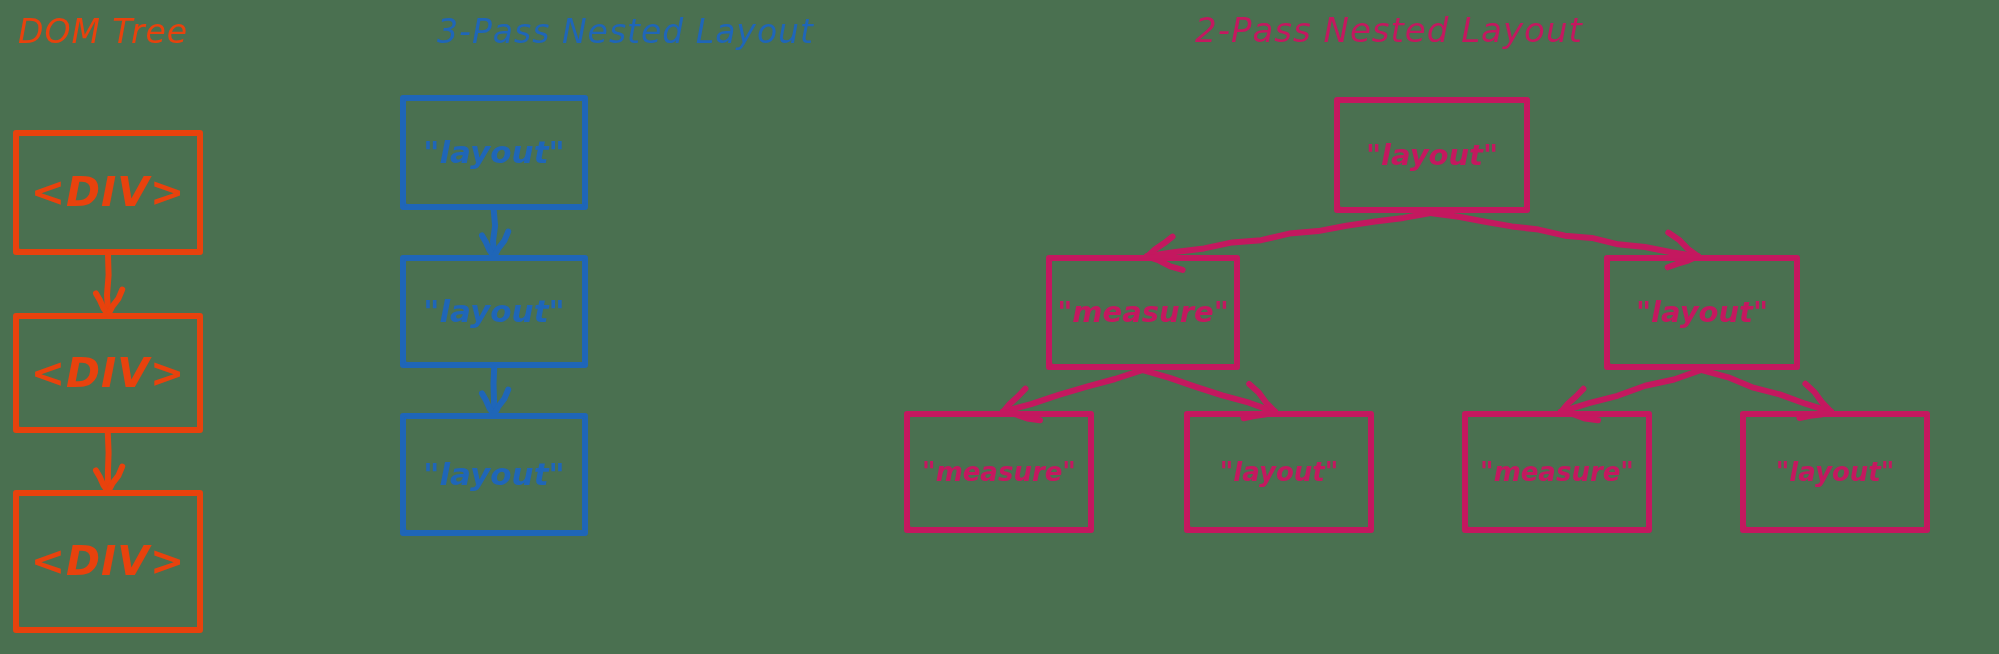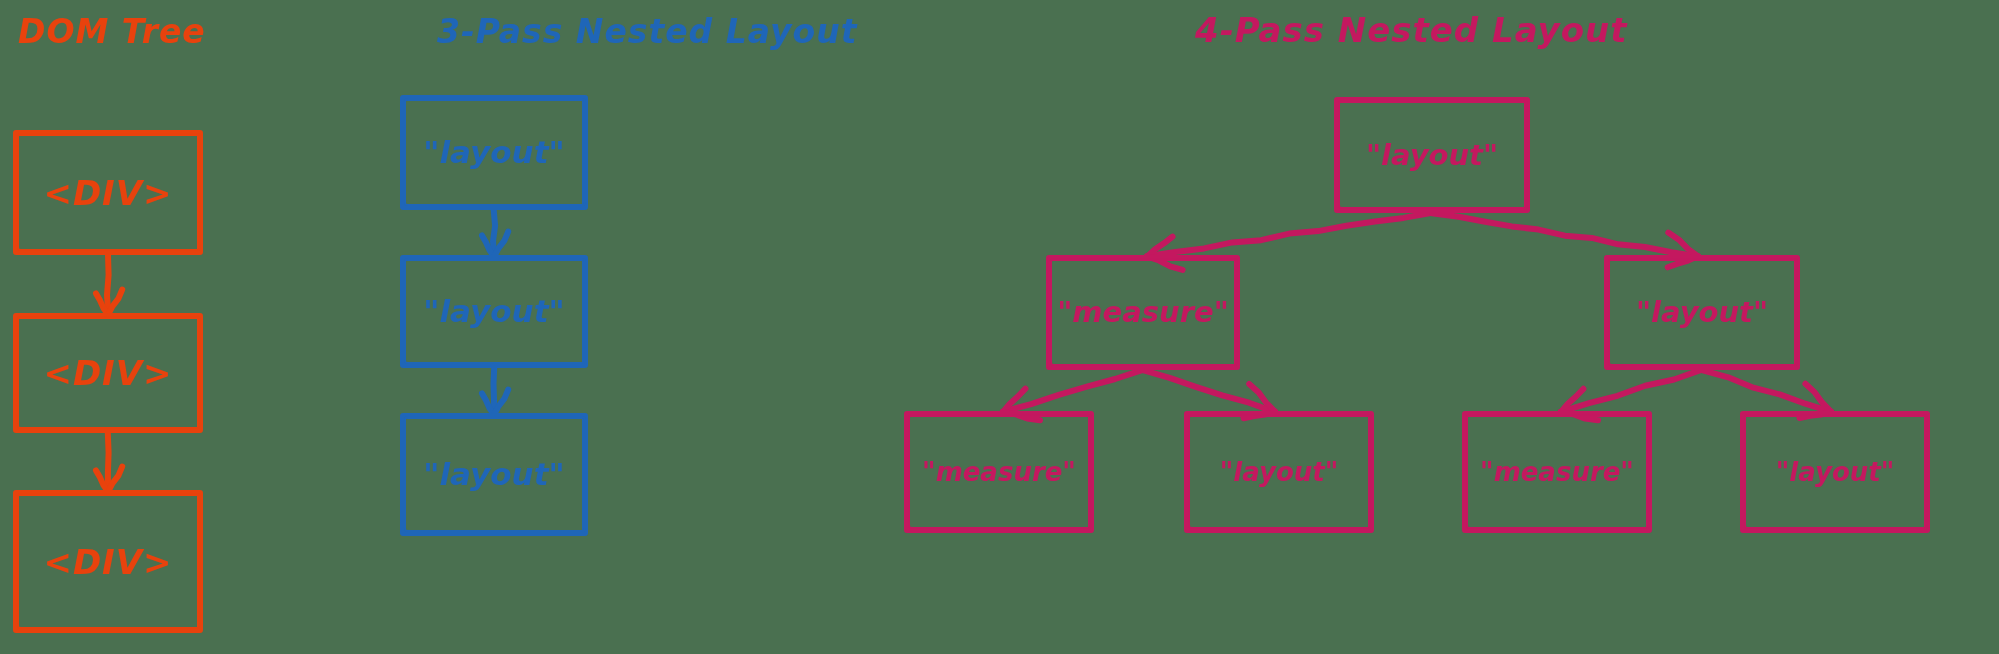--- a/index.html
+++ b/index.html
@@ -14,21 +14,21 @@
     height: 654px;
     overflow: hidden;
     font-family: "DejaVu Sans", sans-serif;
   }
 
   
   .title {
     position: absolute;
     white-space: nowrap;
     font-family: "DejaVu Sans", sans-serif;
-    font-weight: bold;
+    font-weight: normal;
     font-style: italic;
     letter-spacing: 1px;
   }
   .title-dom   { left: 18px;   top: 12px;  font-size: 33px; color: #e8420d; }
   .title-1pass { left: 437px;  top: 12px;  font-size: 33px; color: #1f66b8; }
   .title-2pass { left: 1195px; top: 10px;  font-size: 34px; color: #c4185f; }
 
   
   .node {
     position: absolute;
@@ -58,21 +58,21 @@
     border-color: inherit;
     border-radius: 4px;
     opacity: .55;
     pointer-events: none;
   }
 
   .orange { border-color: #e8420d; color: #e8420d; }
   .blue   { border-color: #1f66b8; color: #1f66b8; }
   .pink   { border-color: #c4185f; color: #c4185f; }
 
-  .orange .node-label { font-size: 34px; letter-spacing: 1px; }
+  .orange .node-label { font-size: 41px; letter-spacing: 1px; }
   .blue   .node-label { font-size: 31px; }
   .pink   .node-label { font-size: 29px; }
   .pink.leaf .node-label { font-size: 26px; }
 
   
   .conn {
     position: absolute;
     left: 0;
     top: 0;
     width: 1999px;
@@ -81,21 +81,21 @@
     overflow: visible;
   }
 </style>
 </head>
 <body>
 
 <div id="stage">
 
   <div class="title title-dom">DOM Tree</div>
   <div class="title title-1pass">3-Pass Nested Layout</div>
-  <div class="title title-2pass">4-Pass Nested Layout</div>
+  <div class="title title-2pass">2-Pass Nested Layout</div>
 
   <svg class="conn" id="connector-layer" viewBox="0 0 1999 654">
       <path d="M108.0 255.0L108.6 275.0L107.0 295.0L108.3 315.0" fill="none" stroke="#e8420d" stroke-width="6" stroke-linecap="round" stroke-linejoin="round"></path>
       <g>
         <path d="M108.2 314.9L103.4 308.1L100.1 300.6L96.0 293.4" fill="none" stroke="#e8420d" stroke-width="6" stroke-linecap="round" stroke-linejoin="round"></path>
         <path d="M108.0 315.0L112.4 306.3L118.4 298.6L122.2 289.6" fill="none" stroke="#e8420d" stroke-width="6" stroke-linecap="round" stroke-linejoin="round"></path>
       </g>
       <path d="M107.8 433.0L108.6 452.7L107.9 472.3L107.9 492.0" fill="none" stroke="#e8420d" stroke-width="6" stroke-linecap="round" stroke-linejoin="round"></path>
       <g>
         <path d="M108.2 491.9L103.4 485.1L100.1 477.6L96.0 470.4" fill="none" stroke="#e8420d" stroke-width="6" stroke-linecap="round" stroke-linejoin="round"></path>

